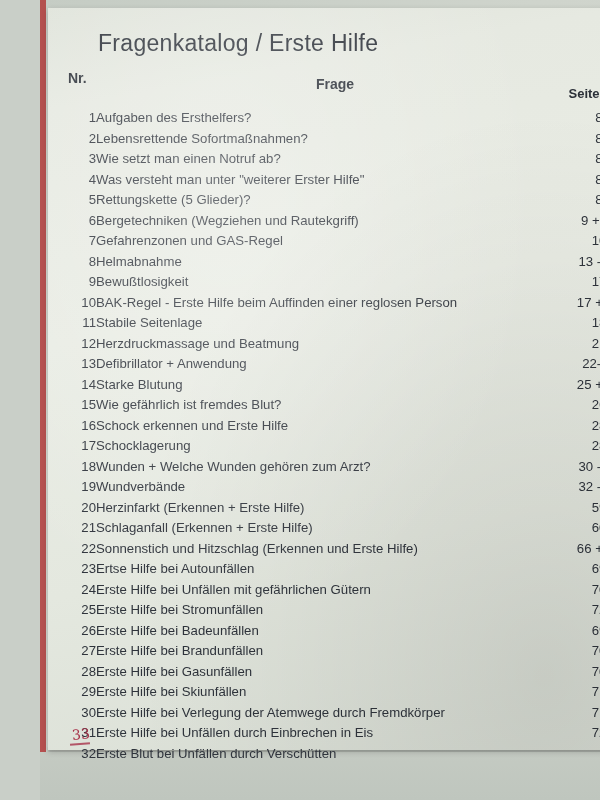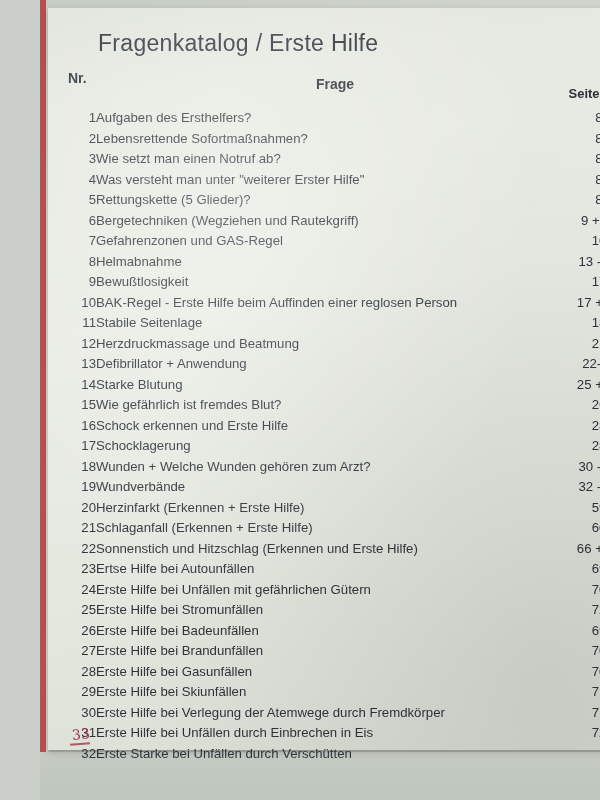--- a/index.html
+++ b/index.html
@@ -323,21 +323,21 @@
               <td class="q">Erste Hilfe bei Verlegung der Atemwege durch Fremdkörper</td>
               <td class="page">71</td>
             </tr>
             <tr>
               <td class="num">31</td>
               <td class="q">Erste Hilfe bei Unfällen durch Einbrechen in Eis</td>
               <td class="page">72</td>
             </tr>
             <tr>
               <td class="num">32</td>
-              <td class="q">Erste Starke bei Unfällen durch Verschütten</td>
+              <td class="q">Erste Blut bei Unfällen durch Verschütten</td>
               <td class="page"></td>
             </tr>
           </tbody>
       </table>
 
       <div class="hand-mark">33</div>
       <div class="hand-underline"></div>
     </div>
   </div>
 </div>

